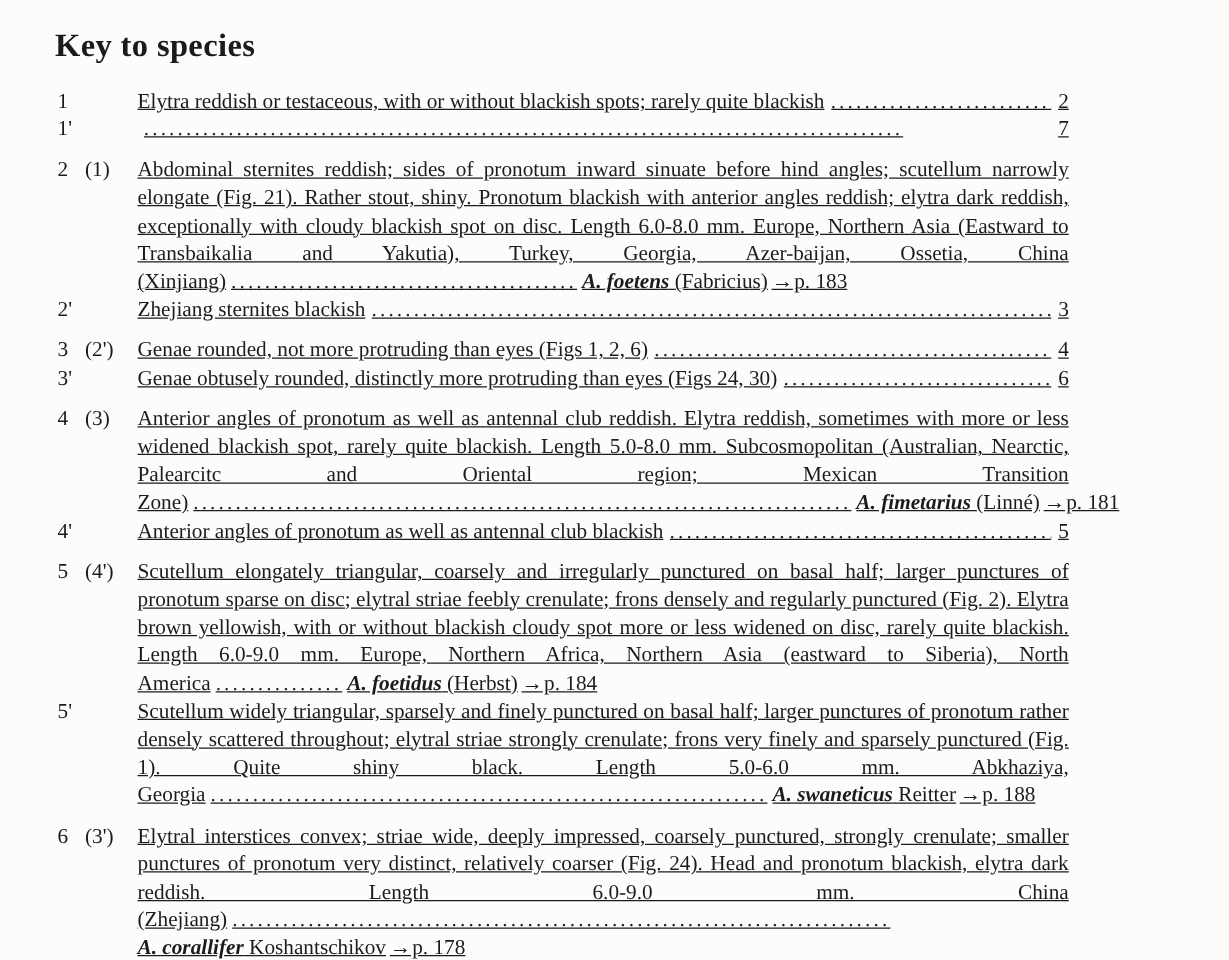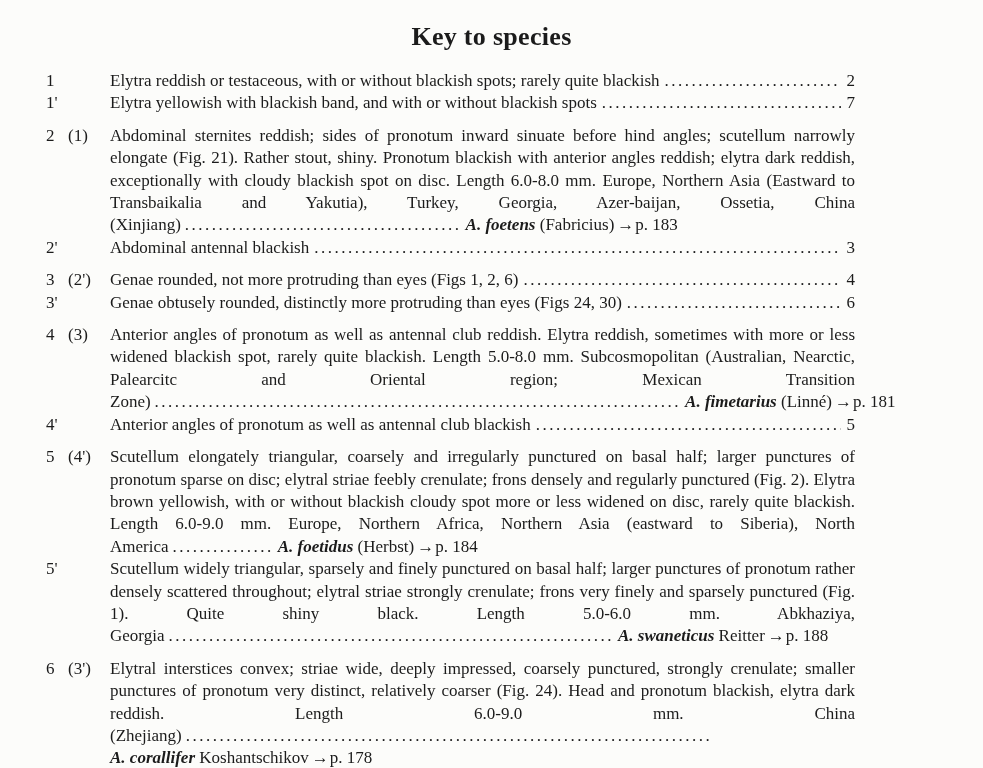--- a/index.html
+++ b/index.html
@@ -15,27 +15,27 @@
     font-family: "Liberation Serif", "DejaVu Serif", serif;
     font-size: 17px;
     line-height: 22.4px;
   }
   .page {
     position: relative;
     width: 983px;
     height: 768px;
   }
   .title {
-    text-align: center;
     font-weight: bold;
     font-size: 26px;
     line-height: 30px;
     margin-top: 22px;
     margin-bottom: 18px;
     letter-spacing: 0.3px;
+    margin-left: 44px;
   }
   .key {
     padding-left: 46px;
   }
   .group {
     margin-top: 10px;
   }
   .group:first-of-type {
     margin-top: 0;
   }
@@ -47,20 +47,21 @@
     width: 22px;
     flex: 0 0 22px;
   }
   .ref {
     width: 42px;
     flex: 0 0 42px;
   }
   .content {
     width: 745px;
     flex: 0 0 745px;
+    text-decoration: underline;
   }
   
   .line {
     display: flex;
     align-items: baseline;
   }
   .line .txt {
     white-space: nowrap;
   }
   .leader {
@@ -111,40 +112,39 @@
         <span class="content line">
           <span class="txt">Elytra reddish or testaceous, with or without blackish spots; rarely quite blackish</span>
           <span class="leader">..........................................................................................</span>
           <span class="target">2</span>
         </span>
       </div>
       <div class="entry">
         <span class="num">1'</span>
         <span class="ref"></span>
         <span class="content line">
-          <span class="txt">Elytra yellowish with blackish band, and with or without blackish spots</span>
           <span class="leader">..........................................................................................</span>
           <span class="target">7</span>
         </span>
       </div>
     </div>
 
     <div class="group">
       <div class="entry">
         <span class="num">2</span>
         <span class="ref">(1)</span>
         <div class="content para">
           <span>Abdominal sternites reddish; sides of pronotum inward sinuate before hind angles; scutellum narrowly elongate (Fig. 21). Rather stout, shiny. Pronotum blackish with anterior angles reddish; elytra dark reddish, exceptionally with cloudy blackish spot on disc. Length 6.0-8.0 mm. Europe, Northern Asia (Eastward to Transbaikalia and Yakutia), Turkey, Georgia, Azer-baijan, Ossetia, China (Xinjiang)</span><span class="dots">.........................................</span><span class="result"><span class="species">A. foetens</span> <span class="author">(Fabricius)</span><span class="arrow">→</span><span class="pagenum">p. 183</span></span>
         </div>
       </div>
       <div class="entry">
         <span class="num">2'</span>
         <span class="ref"></span>
         <span class="content line">
-          <span class="txt">Abdominal antennal blackish</span>
+          <span class="txt">Zhejiang sternites blackish</span>
           <span class="leader">..........................................................................................</span>
           <span class="target">3</span>
         </span>
       </div>
     </div>
 
     <div class="group">
       <div class="entry">
         <span class="num">3</span>
         <span class="ref">(2')</span>

